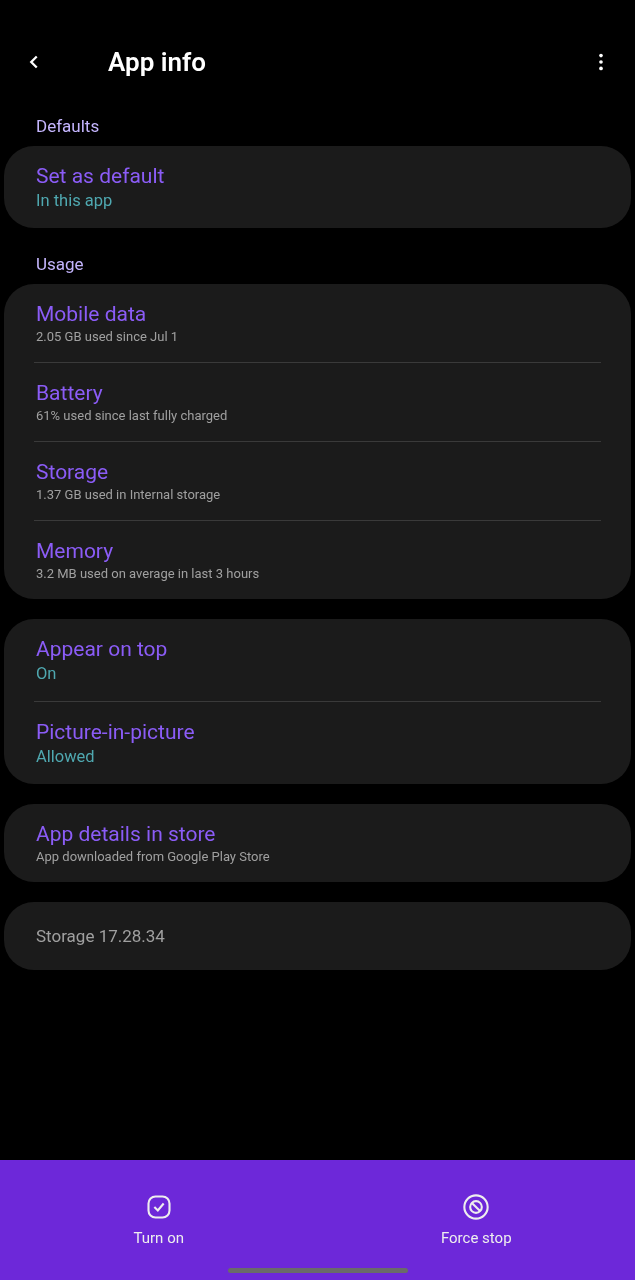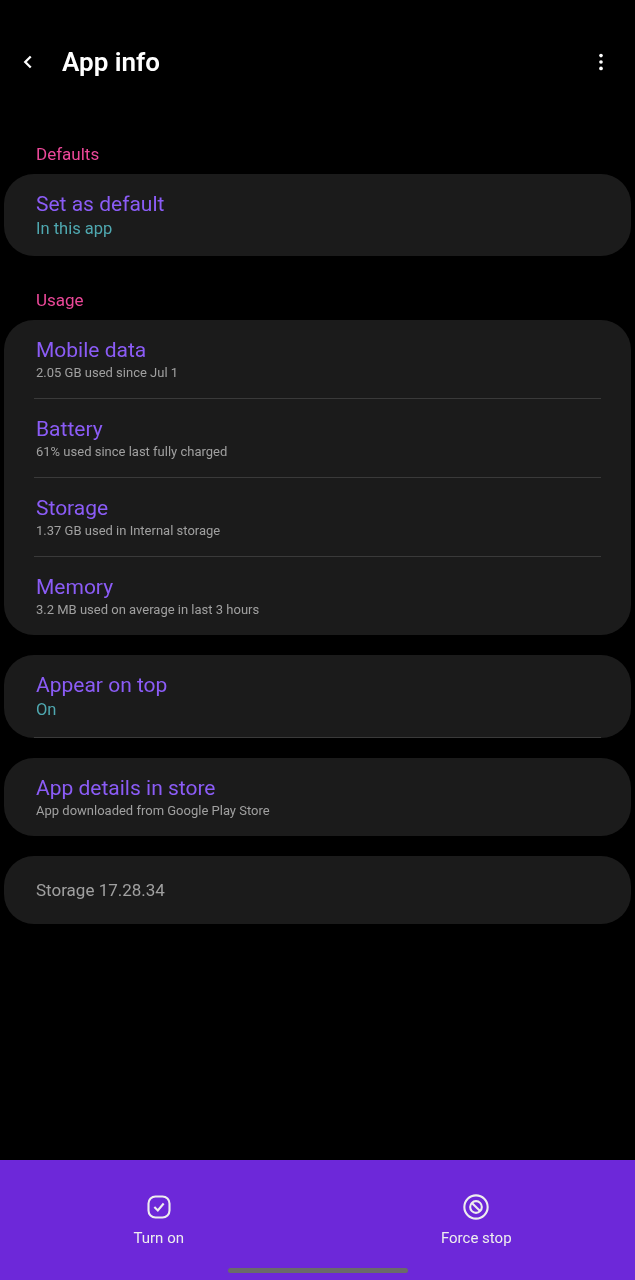--- a/index.html
+++ b/index.html
@@ -12,22 +12,23 @@
       height: 1280px;
       background: #000000;
       font-family: -apple-system, BlinkMacSystemFont, "Segoe UI", Roboto, sans-serif;
       color: #ffffff;
       overflow: hidden;
       position: relative;
     }
     .header {
       display: flex;
       align-items: center;
-      padding: 24px 20px 10px 14px;
+      padding: 24px 20px 10px 20px;
       height: 110px;
+      gap: 40px;
     }
     .back-icon {
       width: 28px;
       height: 28px;
       margin-right: 20px;
       display: flex;
       align-items: center;
       justify-content: center;
     }
     .header-title {
@@ -36,24 +37,23 @@
       flex: 1;
     }
     .more-icon {
       width: 28px;
       height: 28px;
       display: flex;
       align-items: center;
       justify-content: center;
     }
     .section-header {
-      color: #ec4899;
+      color: #c4b5fd;
       font-size: 17px;
       padding: 6px 36px 10px 36px;
-      margin-top: 28px;
     }
     .card {
       background: #1b1b1b;
       border-radius: 30px;
       margin: 0 4px 20px 4px;
       overflow: hidden;
     }
     .item {
       padding: 18px 32px;
       position: relative;
@@ -179,20 +179,24 @@
       <div class="item-subtitle">3.2 MB used on average in last 3 hours</div>
     </div>
   </div>
 
   <div class="card">
     <div class="item">
       <div class="item-title">Appear on top</div>
       <div class="item-subtitle-accent">On</div>
     </div>
     <div class="divider"></div>
+    <div class="item">
+      <div class="item-title">Picture-in-picture</div>
+      <div class="item-subtitle-accent">Allowed</div>
+    </div>
   </div>
 
   <div class="card">
     <div class="item">
       <div class="item-title">App details in store</div>
       <div class="item-subtitle">App downloaded from Google Play Store</div>
     </div>
   </div>
 
   <div class="version-card">

